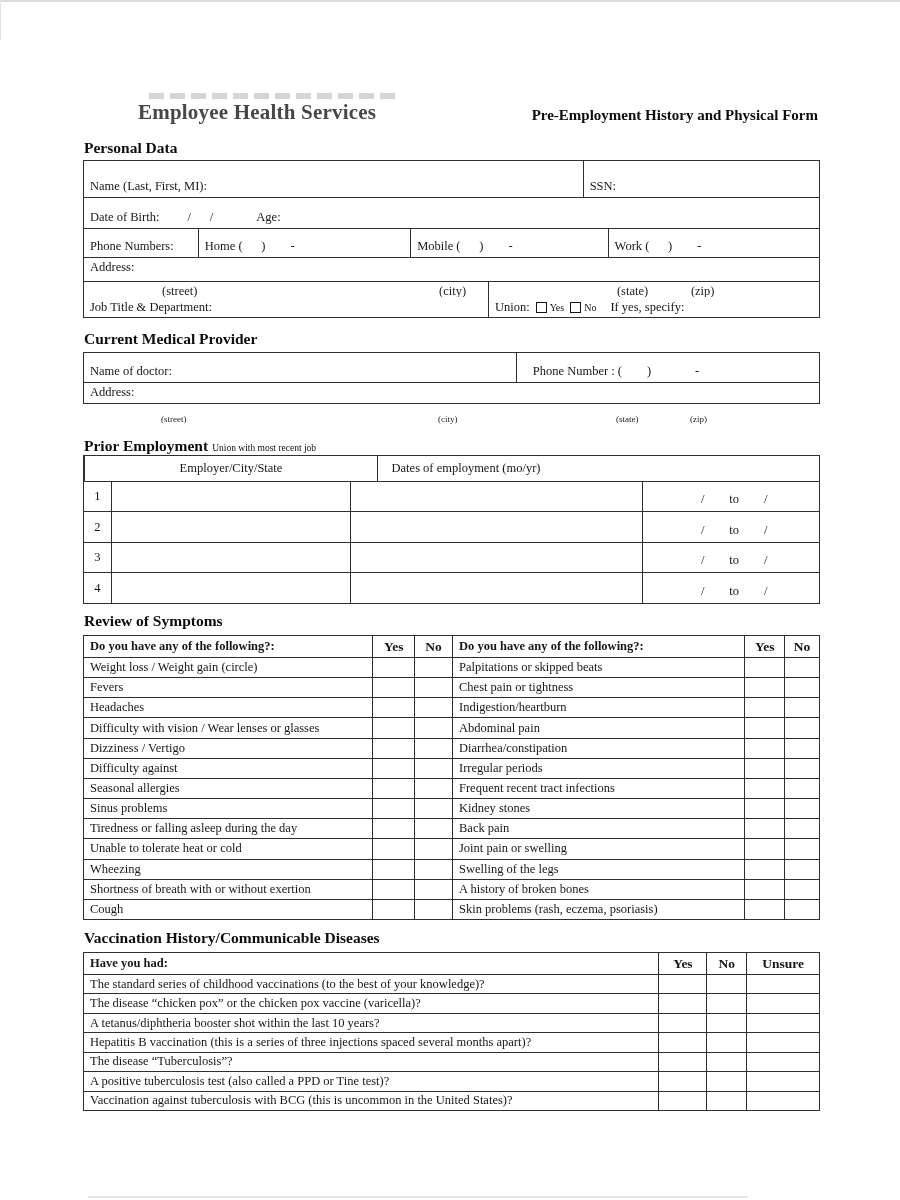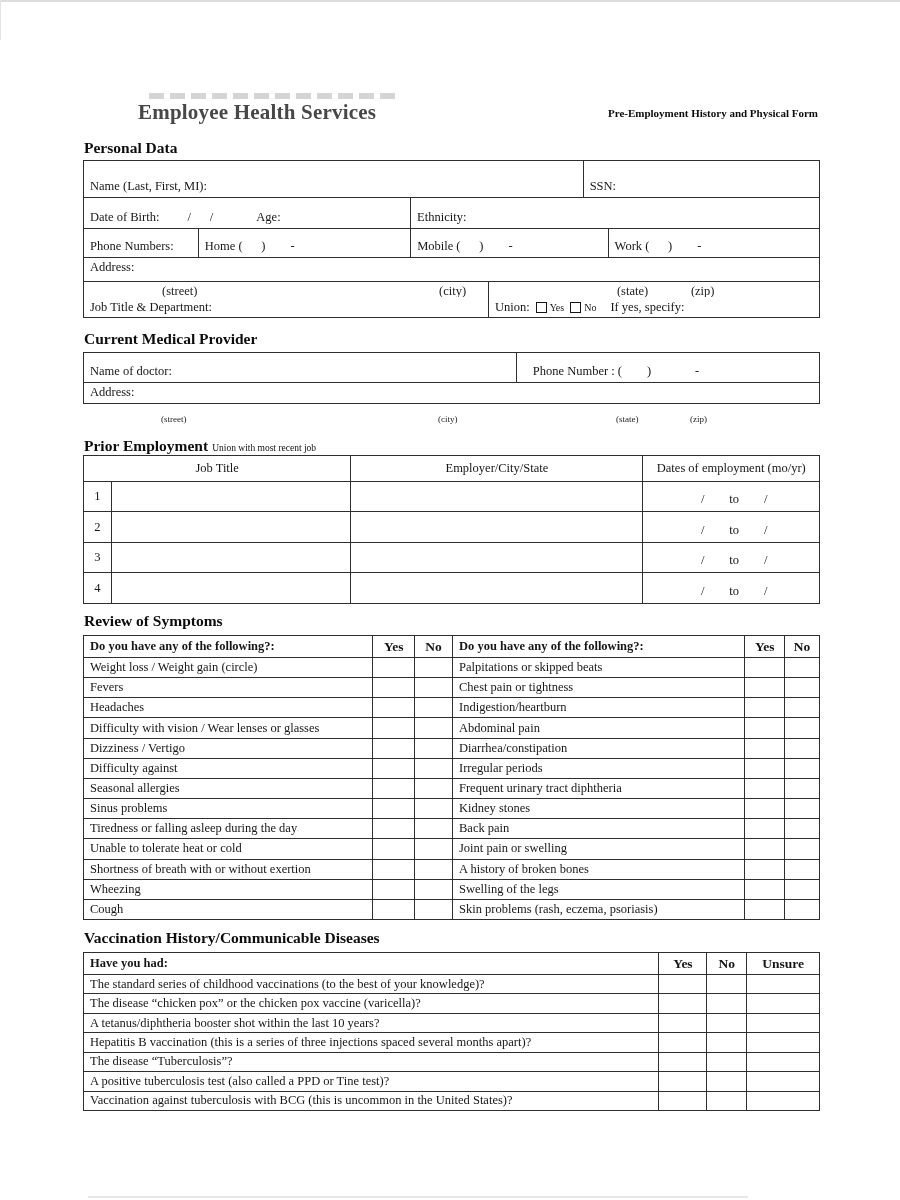--- a/index.html
+++ b/index.html
@@ -7,21 +7,21 @@
         font-family:"Liberation Serif",serif;color:#161616;overflow:hidden;}
   .hairline-top{position:absolute;top:0;left:0;width:900px;height:2px;background:#dcdcdc;}
   .hairline-left{position:absolute;top:0;left:0;width:1px;height:40px;background:#e3e3e3;}
   .hairline-bottom{position:absolute;top:1196px;left:88px;width:660px;height:2px;background:#e7e7e7;}
 
   
   .redacted{position:absolute;left:149px;top:93px;width:248px;height:6px;
             background:repeating-linear-gradient(90deg,#c7c7cb 0 15px,transparent 15px 21px);opacity:.75;}
   .logo{position:absolute;left:138px;top:100px;font-size:21px;font-weight:700;color:#474747;
         letter-spacing:.2px;filter:blur(.4px);}
-  .form-title{position:absolute;right:82px;top:107px;font-size:11px;font-weight:700;color:#0d0d0d;}
+  .form-title{position:absolute;right:82px;top:107px;font-size:15px;font-weight:700;color:#0d0d0d;}
 
   .sec-title{position:absolute;left:84px;font-size:15.5px;font-weight:700;color:#0d0d0d;}
   .sec-note{font-size:9.5px;font-weight:400;margin-left:4px;}
 
   
   .tbl{position:absolute;left:83px;width:737px;border:1px solid #2e2e2e;box-sizing:border-box;
        display:flex;flex-direction:column;background:#fff;}
   .row{display:flex;box-sizing:border-box;}
   .row.bt{border-top:1px solid #2e2e2e;}
   .cell{box-sizing:border-box;font-size:12.5px;display:flex;align-items:flex-end;
@@ -63,21 +63,20 @@
 
   <div class="sec-title" style="top:139px;">Personal Data</div>
 
   <div class="tbl" style="top:160px;height:158px;">
     <div class="row" style="height:36px;">
       <div class="cell" style="width:500px;">Name (Last, First, MI):</div>
       <div class="cell bl" style="width:237px;">SSN:</div>
     </div>
     <div class="row bt" style="height:32px;">
       <div class="cell pre" style="width:327px;">Date of Birth:         /      /              Age:</div>
-      <div class="cell bl" style="width:410px;">Ethnicity:</div>
     </div>
     <div class="row bt" style="height:29px;">
       <div class="cell" style="width:114px;">Phone Numbers:</div>
       <div class="cell bl pre" style="width:213px;">Home (      )        -</div>
       <div class="cell bl pre" style="width:198px;">Mobile (      )        -</div>
       <div class="cell bl pre" style="width:212px;">Work (      )        -</div>
     </div>
     <div class="row bt" style="height:25px;">
       <div class="cell" style="width:737px;align-items:flex-start;padding-top:2px;">Address:</div>
     </div>
@@ -121,21 +120,20 @@
     <span class="minilbl" style="left:533px;">(state)</span>
     <span class="minilbl" style="left:607px;">(zip)</span>
   </div>
 
   <div class="sec-title" style="top:437px;">
     <span>Prior Employment</span><span class="sec-note">Union with most recent job</span>
   </div>
 
   <div class="tbl" style="top:455px;height:149px;">
     <div class="row pe-head" style="height:25px;">
-      <div class="cell" style="width:267px;">Job Title</div>
       <div class="cell bl" style="width:293px;">Employer/City/State</div>
       <div class="cell bl" style="width:177px;">Dates of employment (mo/yr)</div>
     </div>
     <div class="row bt" style="height:31px;">
       <div class="cell mid" style="width:27px;justify-content:center;padding-left:0;">1</div>
       <div class="cell bl empty-cell" style="width:240px;"></div>
       <div class="cell bl empty-cell" style="width:293px;"></div>
       <div class="cell bl pre pe-dates" style="width:177px;">/        to        /</div>
     </div>
     <div class="row bt" style="height:31px;">
@@ -214,21 +212,21 @@
       <div class="cell bl empty-cell" style="width:42px;"></div>
       <div class="cell bl empty-cell" style="width:38px;"></div>
       <div class="cell bl mid qcell" style="width:293px;">Irregular periods</div>
       <div class="cell bl empty-cell" style="width:40px;"></div>
       <div class="cell bl empty-cell" style="width:35px;"></div>
     </div>
     <div class="row bt flexrow">
       <div class="cell mid qcell" style="width:289px;">Seasonal allergies</div>
       <div class="cell bl empty-cell" style="width:42px;"></div>
       <div class="cell bl empty-cell" style="width:38px;"></div>
-      <div class="cell bl mid qcell" style="width:293px;">Frequent urinary tract diphtheria</div>
+      <div class="cell bl mid qcell" style="width:293px;">Frequent recent tract infections</div>
       <div class="cell bl empty-cell" style="width:40px;"></div>
       <div class="cell bl empty-cell" style="width:35px;"></div>
     </div>
     <div class="row bt flexrow">
       <div class="cell mid qcell" style="width:289px;">Sinus problems</div>
       <div class="cell bl empty-cell" style="width:42px;"></div>
       <div class="cell bl empty-cell" style="width:38px;"></div>
       <div class="cell bl mid qcell" style="width:293px;">Kidney stones</div>
       <div class="cell bl empty-cell" style="width:40px;"></div>
       <div class="cell bl empty-cell" style="width:35px;"></div>
@@ -243,32 +241,32 @@
     </div>
     <div class="row bt flexrow">
       <div class="cell mid qcell" style="width:289px;">Unable to tolerate heat or cold</div>
       <div class="cell bl empty-cell" style="width:42px;"></div>
       <div class="cell bl empty-cell" style="width:38px;"></div>
       <div class="cell bl mid qcell" style="width:293px;">Joint pain or swelling</div>
       <div class="cell bl empty-cell" style="width:40px;"></div>
       <div class="cell bl empty-cell" style="width:35px;"></div>
     </div>
     <div class="row bt flexrow">
+      <div class="cell mid qcell" style="width:289px;">Wheezing</div>
+      <div class="cell bl empty-cell" style="width:42px;"></div>
+      <div class="cell bl empty-cell" style="width:38px;"></div>
+      <div class="cell bl mid qcell" style="width:293px;">Swelling of the legs</div>
+      <div class="cell bl empty-cell" style="width:40px;"></div>
+      <div class="cell bl empty-cell" style="width:35px;"></div>
+    </div>
+    <div class="row bt flexrow">
       <div class="cell mid qcell" style="width:289px;">Shortness of breath with or without exertion</div>
       <div class="cell bl empty-cell" style="width:42px;"></div>
       <div class="cell bl empty-cell" style="width:38px;"></div>
       <div class="cell bl mid qcell" style="width:293px;">A history of broken bones</div>
-      <div class="cell bl empty-cell" style="width:40px;"></div>
-      <div class="cell bl empty-cell" style="width:35px;"></div>
-    </div>
-    <div class="row bt flexrow">
-      <div class="cell mid qcell" style="width:289px;">Wheezing</div>
-      <div class="cell bl empty-cell" style="width:42px;"></div>
-      <div class="cell bl empty-cell" style="width:38px;"></div>
-      <div class="cell bl mid qcell" style="width:293px;">Swelling of the legs</div>
       <div class="cell bl empty-cell" style="width:40px;"></div>
       <div class="cell bl empty-cell" style="width:35px;"></div>
     </div>
     <div class="row bt flexrow">
       <div class="cell mid qcell" style="width:289px;text-align:right;">Cough</div>
       <div class="cell bl empty-cell" style="width:42px;"></div>
       <div class="cell bl empty-cell" style="width:38px;"></div>
       <div class="cell bl mid qcell" style="width:293px;">Skin problems (rash, eczema, psoriasis)</div>
       <div class="cell bl empty-cell" style="width:40px;"></div>
       <div class="cell bl empty-cell" style="width:35px;"></div>

